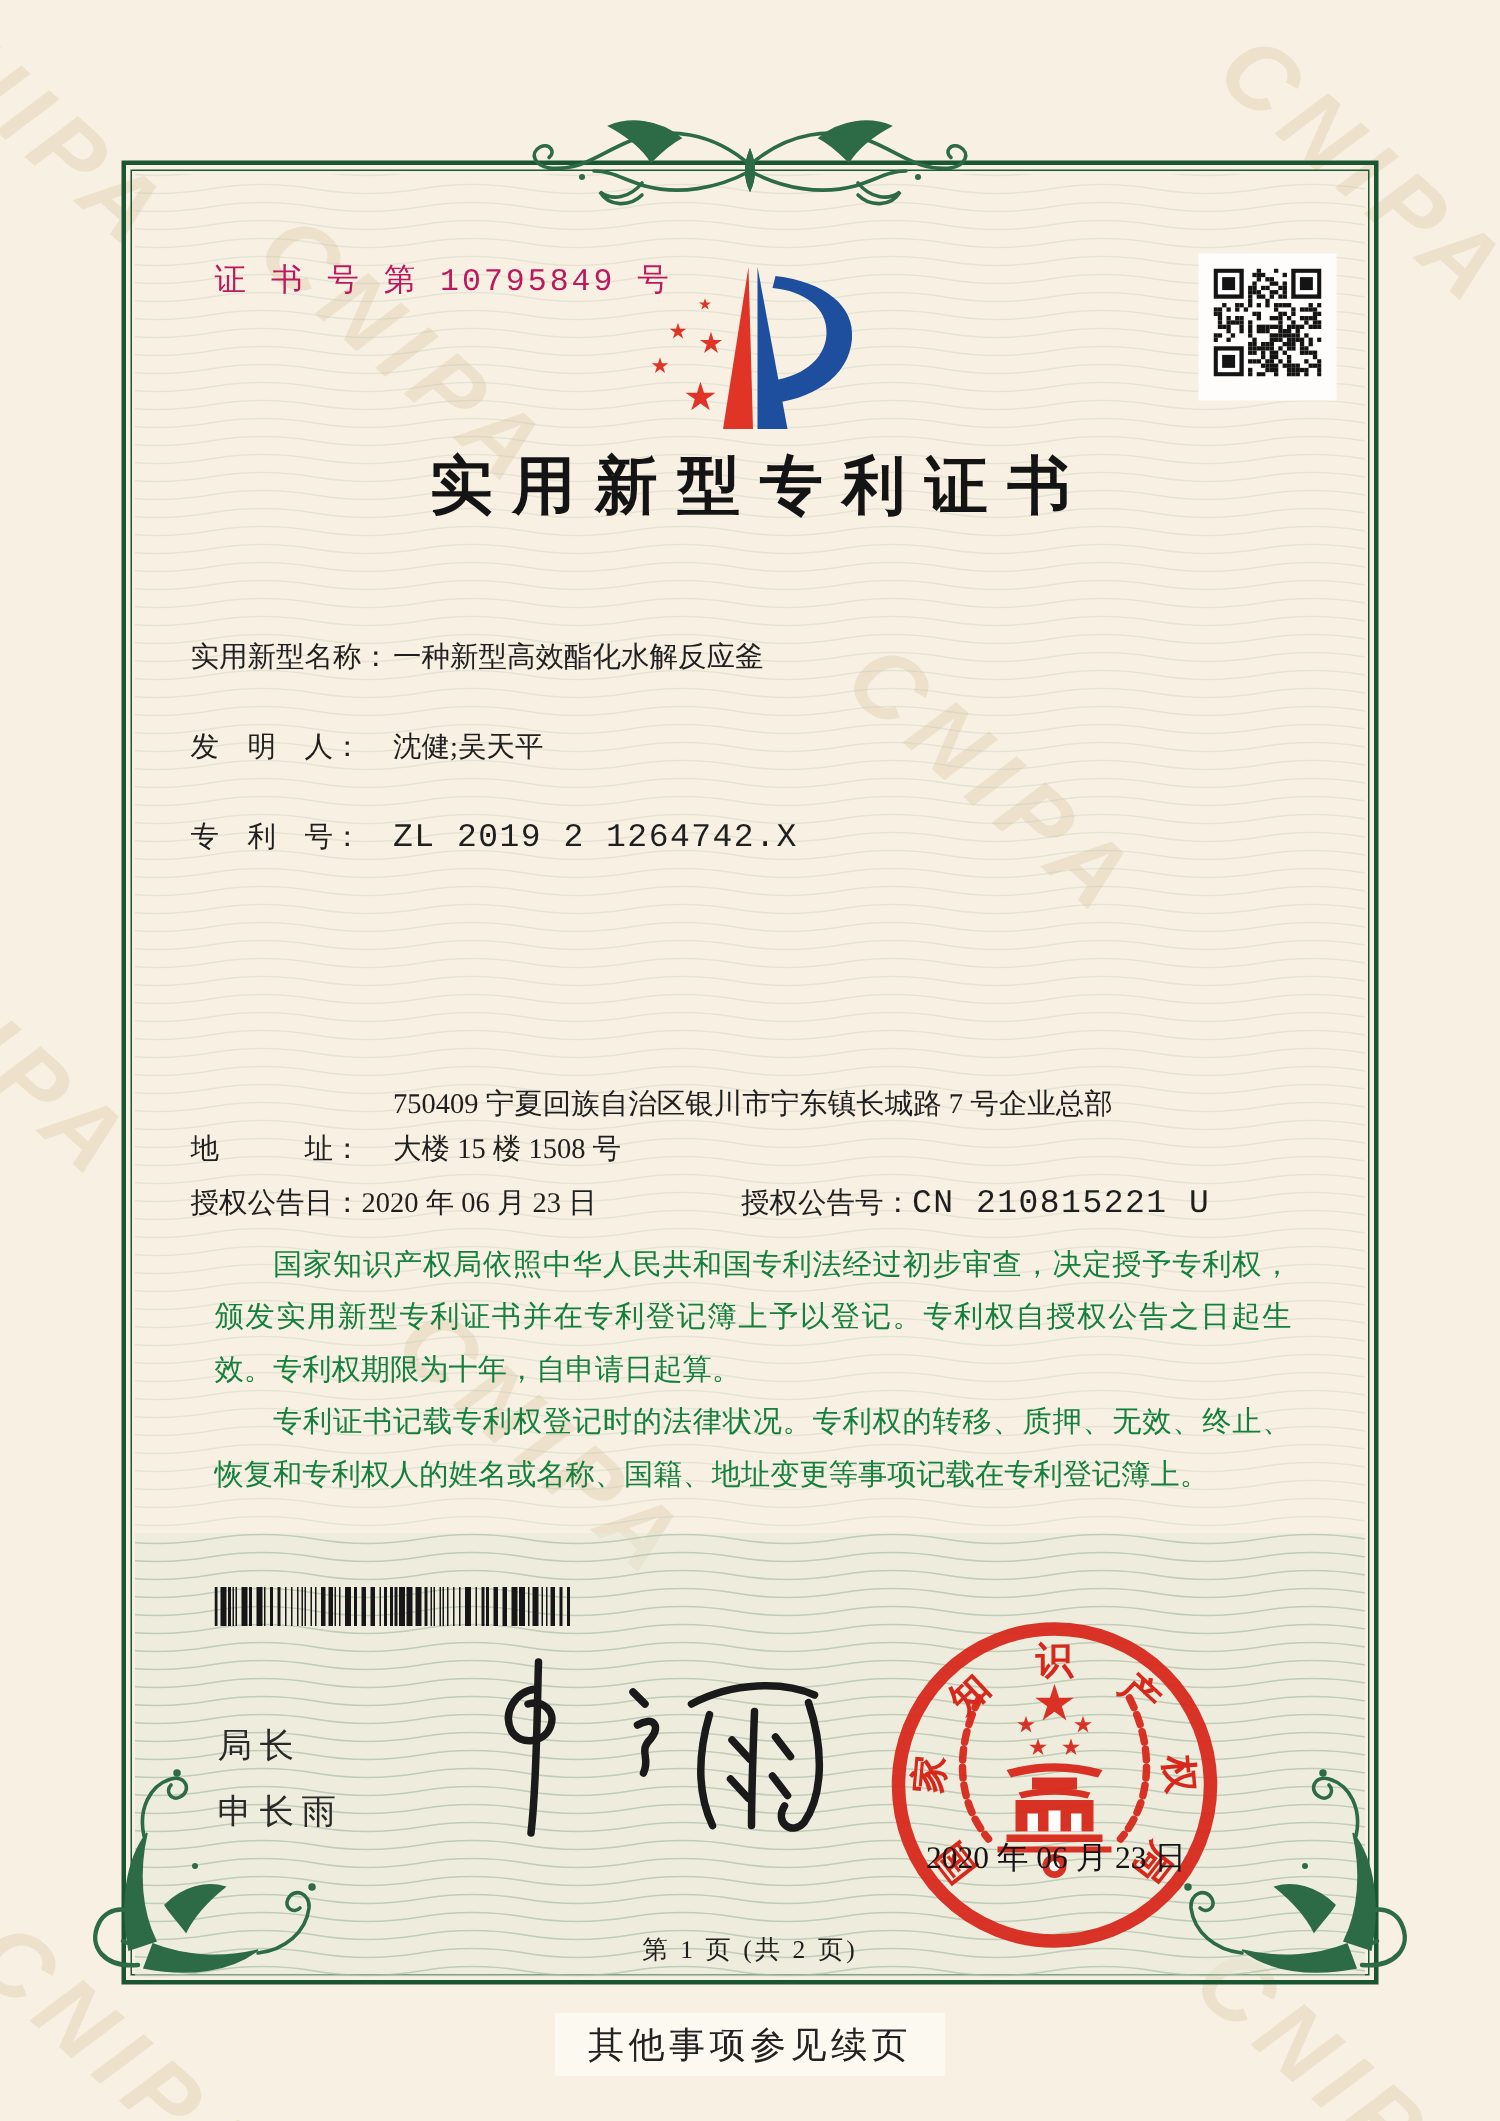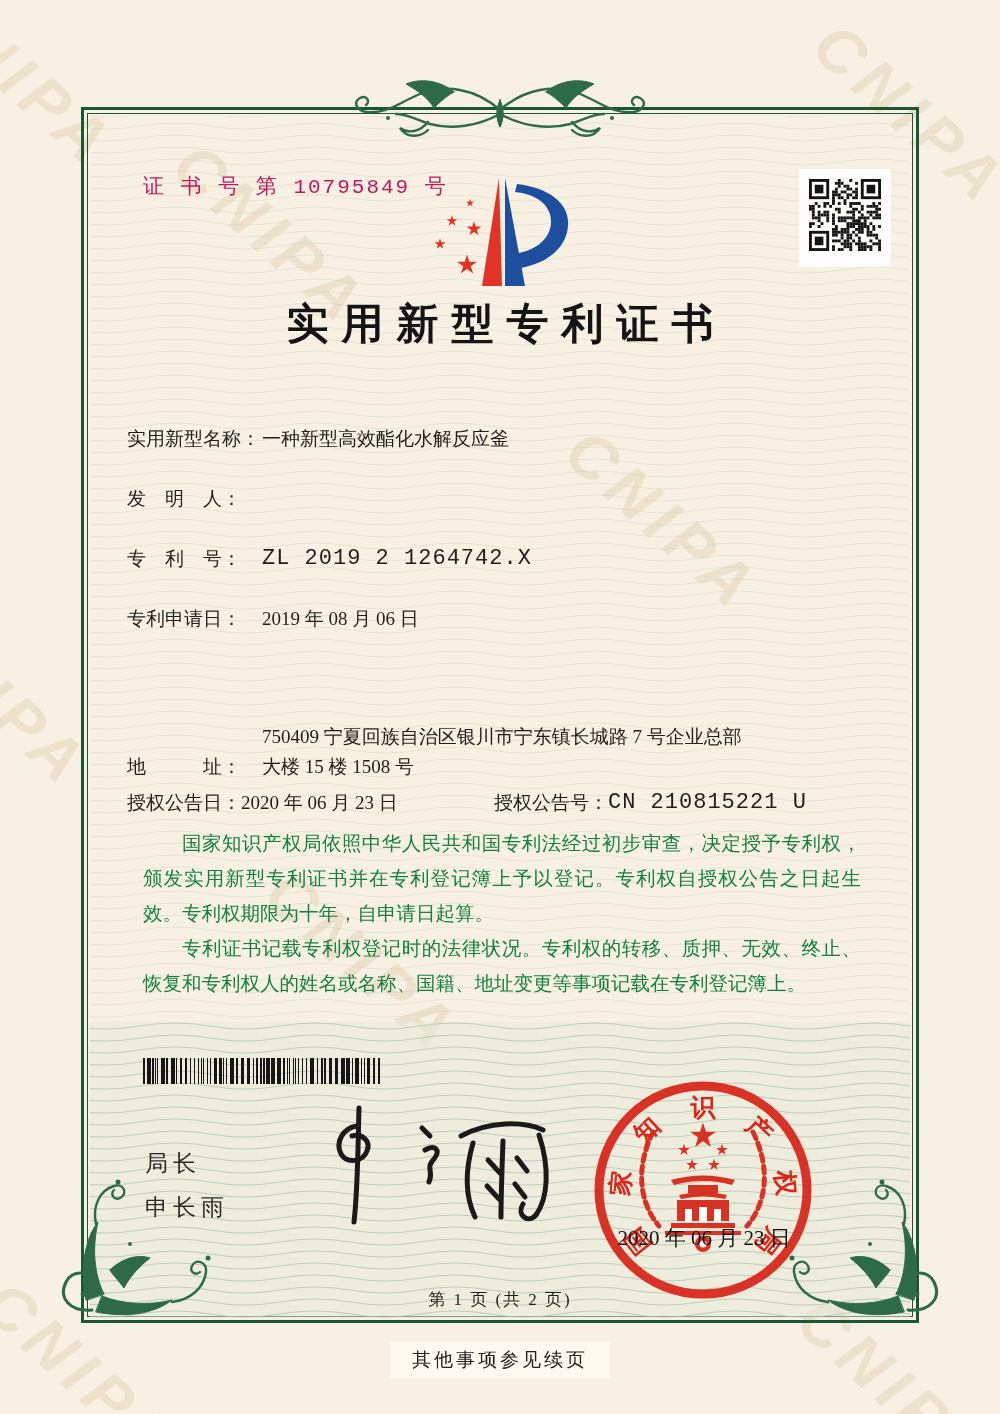--- a/index.html
+++ b/index.html
@@ -70,21 +70,21 @@
     font-size:25px;font-weight:700;color:#d7281b;line-height:26px;
   }
   .seal-date{
     position:absolute;left:6px;top:146px;width:214px;text-align:center;
     font-size:21px;color:#141414;letter-spacing:0px;white-space:nowrap;
   }
   .page-info{left:0;right:0;top:1288px;text-align:center;font-size:17px;letter-spacing:2px;}
   .note-wrap{left:0;right:0;top:1342px;text-align:center;}
   .note-wrap span{
     display:inline-block;background:#fcf9f0;padding:5px 22px;
-    font-size:19px;letter-spacing:3px;color:#222;
+    font-size:24px;letter-spacing:3px;color:#222;
   }
 </style>
 </head>
 <body>
 
 <div class="page">
 
   <span class="wm" style="left:-45px;top:-30px">CNIPA</span>
   <span class="wm" style="left:208px;top:128px">CNIPA</span>
   <span class="wm" style="left:848px;top:8px">CNIPA</span>
@@ -384,28 +384,25 @@
     </div>
 
     <div class="abs title">实用新型专利证书</div>
 
     <div class="abs row r1">
       <span class="lbl">实用新型名称：</span>
       <span class="val">一种新型高效酯化水解反应釜</span>
     </div>
     <div class="abs row r2">
       <span class="lbl">发　明　人：</span>
+      <span class="val">沈健;吴天平</span>
     </div>
     <div class="abs row r3">
       <span class="lbl">专　利　号：</span>
       <span class="val mono">ZL 2019 2 1264742.X</span>
-    </div>
-    <div class="abs row r4">
-      <span class="lbl">专利申请日：</span>
-      <span class="val">2019 年 08 月 06 日</span>
     </div>
     <div class="abs row r6">
       <span class="lbl">地　　　址：</span>
       <span class="val">750409 宁夏回族自治区银川市宁东镇长城路 7 号企业总部
 大楼 15 楼 1508 号</span>
     </div>
 
     <div class="abs row r7">
       <span class="pair1">
         <span class="lbl">授权公告日：</span>

